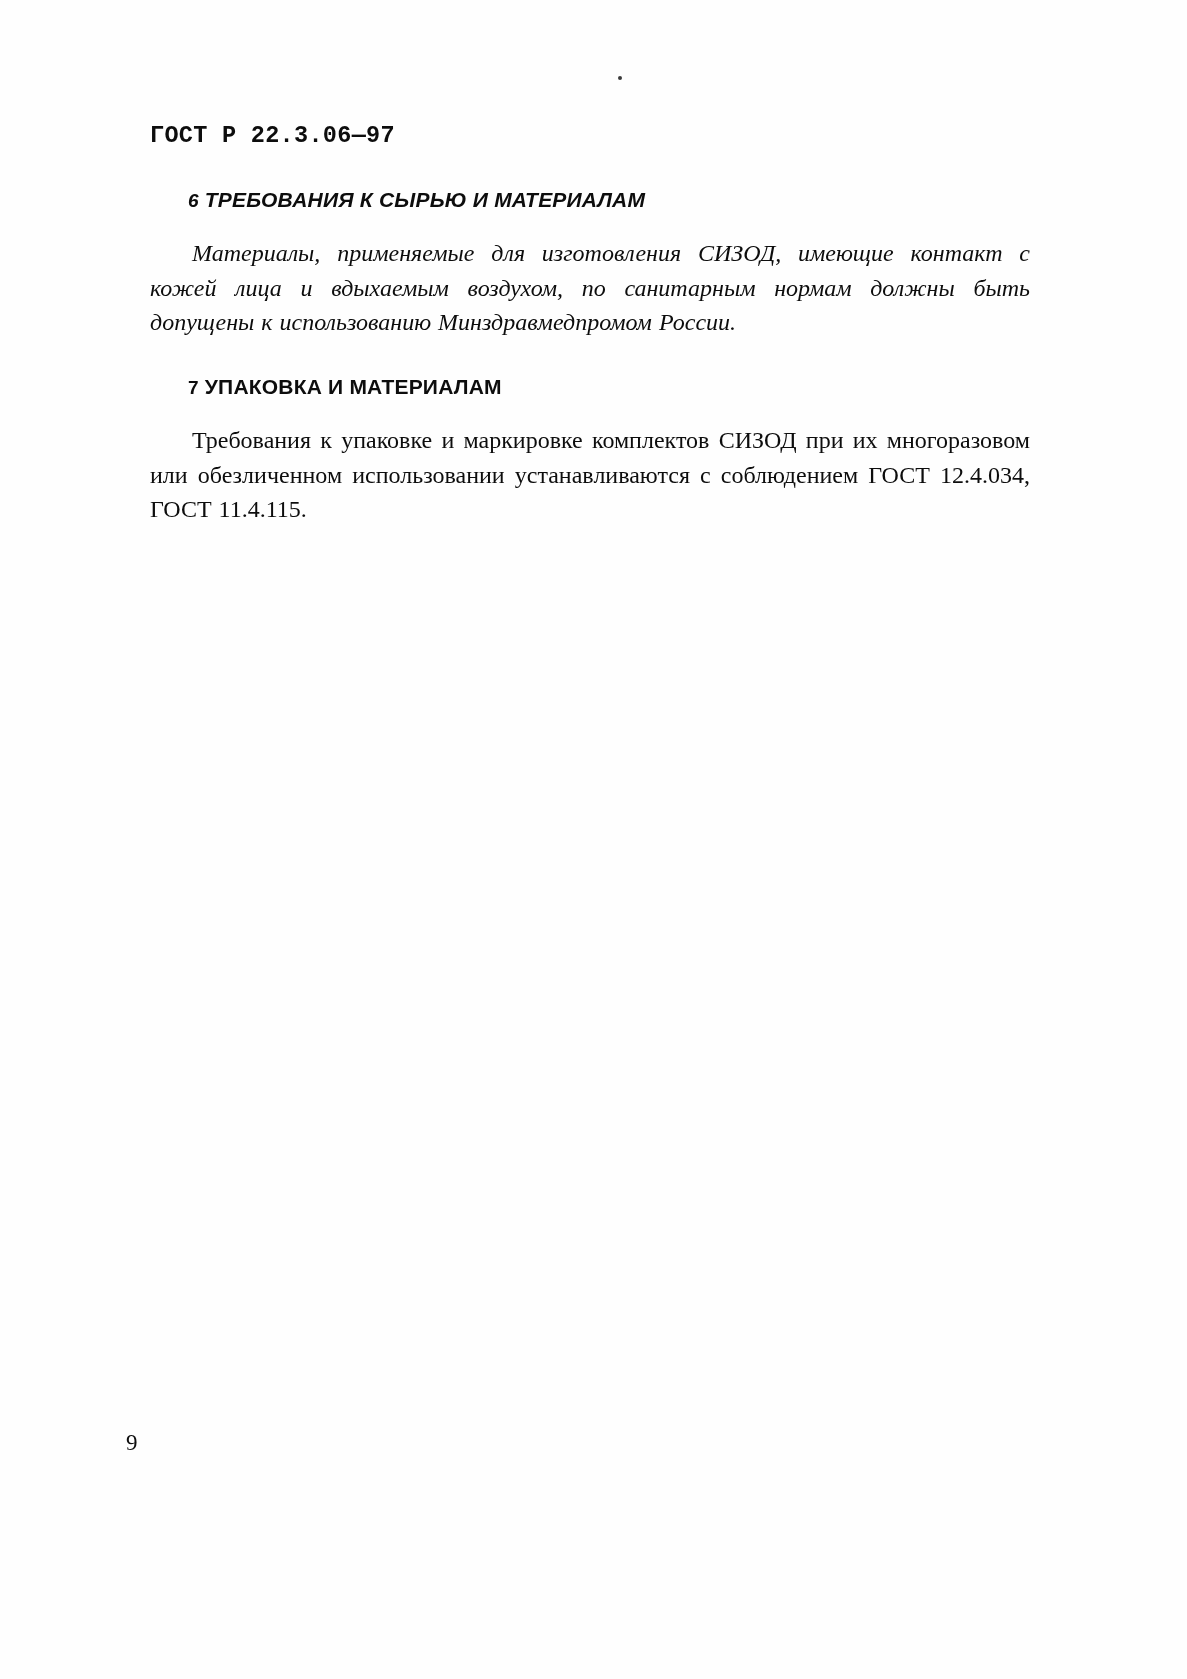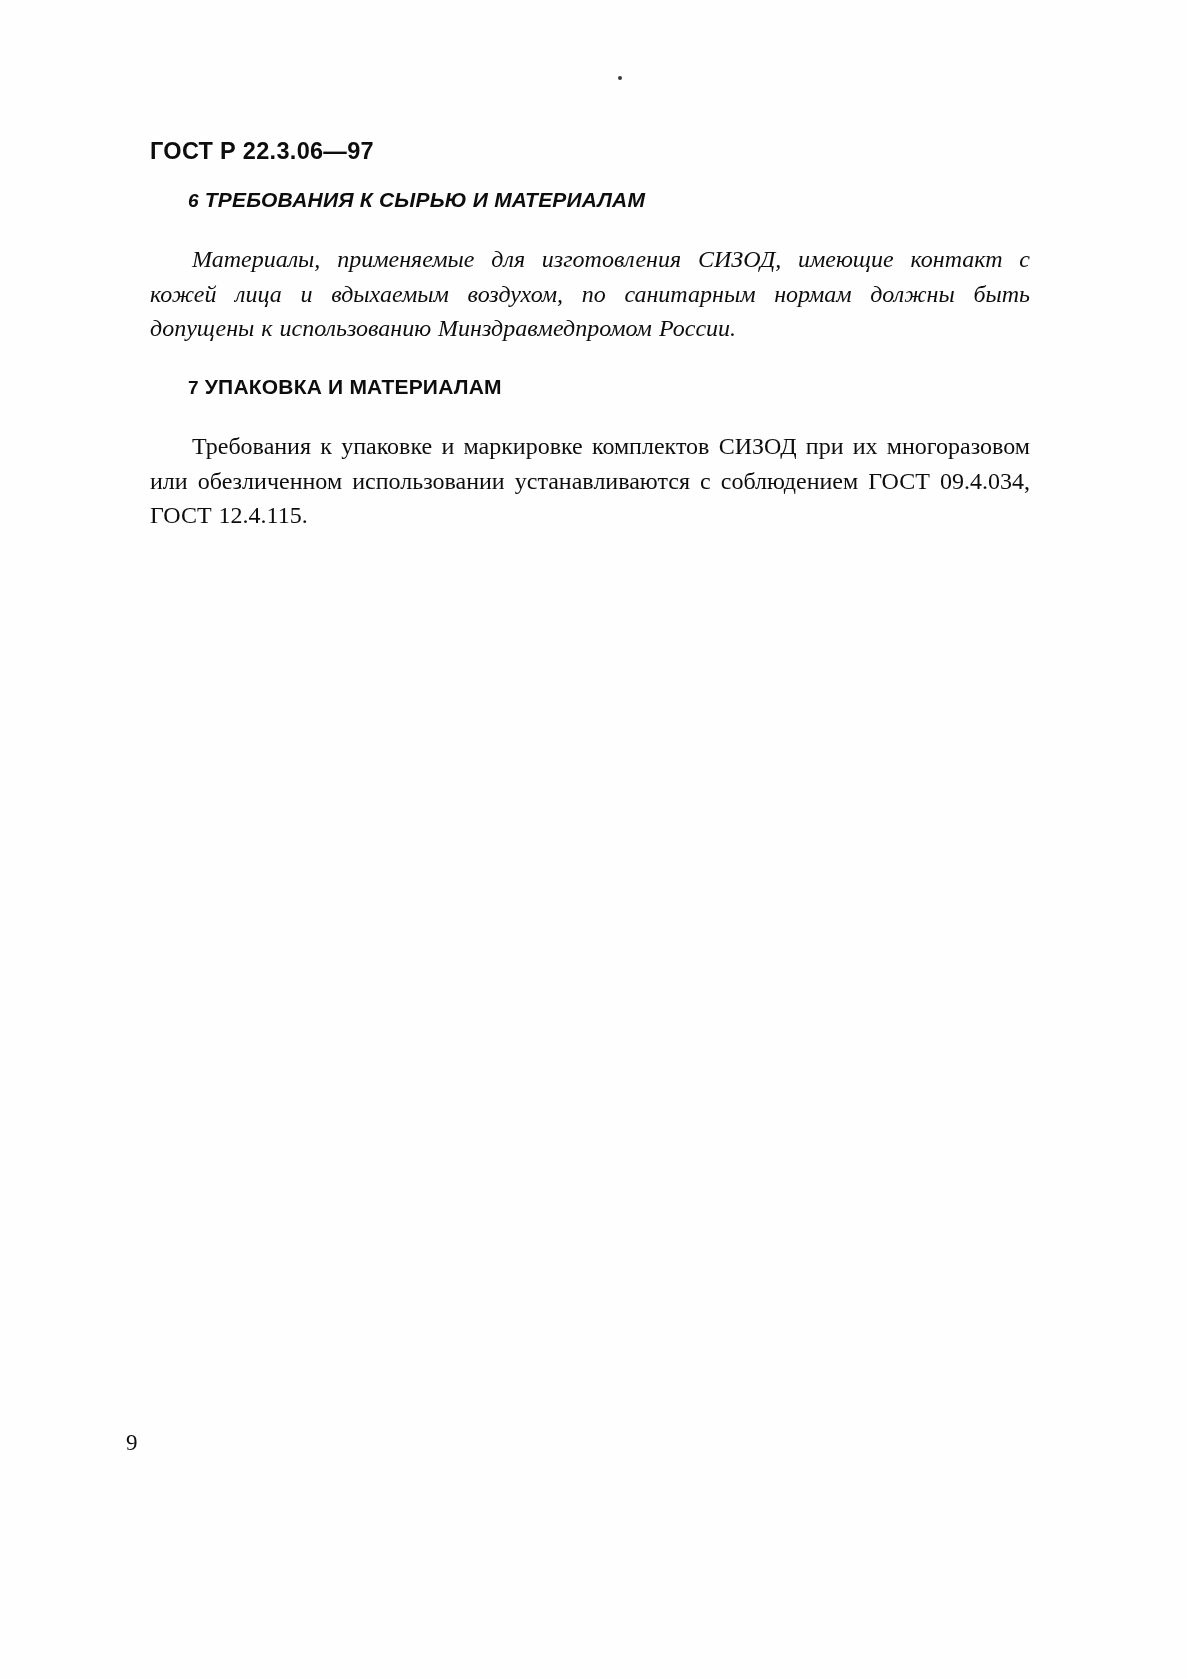--- a/index.html
+++ b/index.html
@@ -31,22 +31,22 @@
     left: 468px;
     top: 76px;
     width: 4px;
     height: 4px;
     background: #3a3a3a;
     border-radius: 50%;
   }
   .doc-header {
     position: absolute;
     left: 0;
-    top: 138px;
-    font-family: Liberation Sans, sans-serif;
+    top: 122px;
+    font-family: Liberation Mono, monospace;
     font-weight: bold;
     font-size: 23.5px;
     letter-spacing: 0.3px;
     white-space: nowrap;
   }
   .section {
     position: absolute;
     left: 0;
     width: 880px;
   }
@@ -63,21 +63,21 @@
   }
   .section-heading .num {
     font-size: 19px;
   }
   .body-text {
     font-family: "Liberation Serif", serif;
     font-size: 24px;
     line-height: 1.44;
     text-align: justify;
     text-justify: inter-word;
-    margin-top: 30px;
+    margin-top: 24px;
     text-indent: 42px;
     word-spacing: 1px;
   }
   .body-text.last-line-flat {
     text-align: justify;
   }
   .page-number {
     position: absolute;
     left: 126px;
     top: 1430px;
@@ -102,20 +102,20 @@
         <span>ТРЕБОВАНИЯ К СЫРЬЮ И МАТЕРИАЛАМ</span>
       </div>
       <div class="body-text">Материалы, применяемые для изготовления СИЗОД, имеющие контакт с кожей лица и вдыхаемым воздухом,   по санитарным нормам должны быть допущены к использованию Минздравмедпромом России.</div>
     </div>
 
     <div class="section section-7">
       <div class="section-heading">
         <span class="num">7</span>
         <span>УПАКОВКА И МАТЕРИАЛАМ</span>
       </div>
-      <div class="body-text last-line-flat">Требования к упаковке и маркировке комплектов СИЗОД при их многоразовом или обезличенном использовании устанавливаются с соблюдением ГОСТ  09.4.034, ГОСТ  12.4.115.</div>
+      <div class="body-text last-line-flat">Требования к упаковке и маркировке комплектов СИЗОД при их многоразовом или обезличенном использовании устанавливаются с соблюдением ГОСТ  12.4.034, ГОСТ  11.4.115.</div>
     </div>
 
   </div>
 
   <div class="page-number">9</div>
 
 </div>
 
 </body></html>

